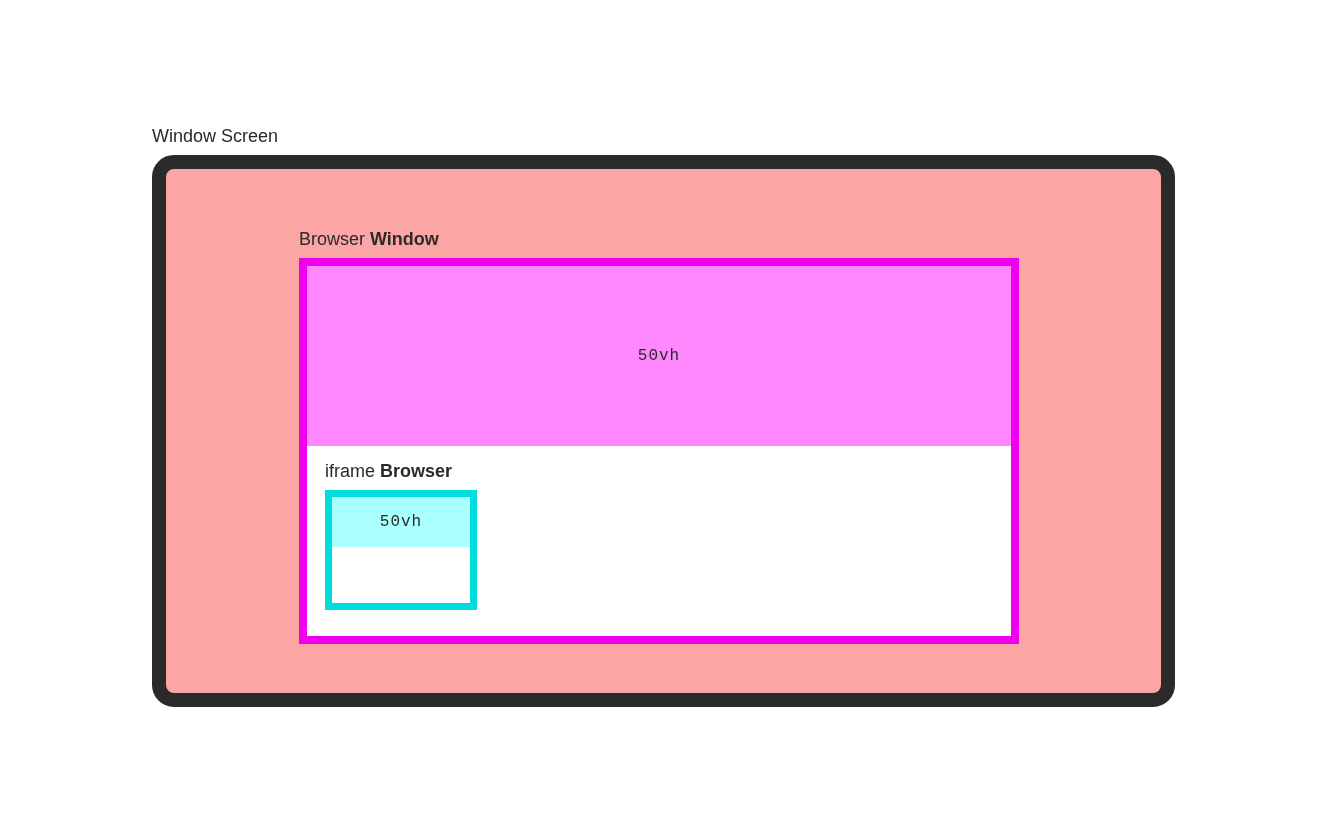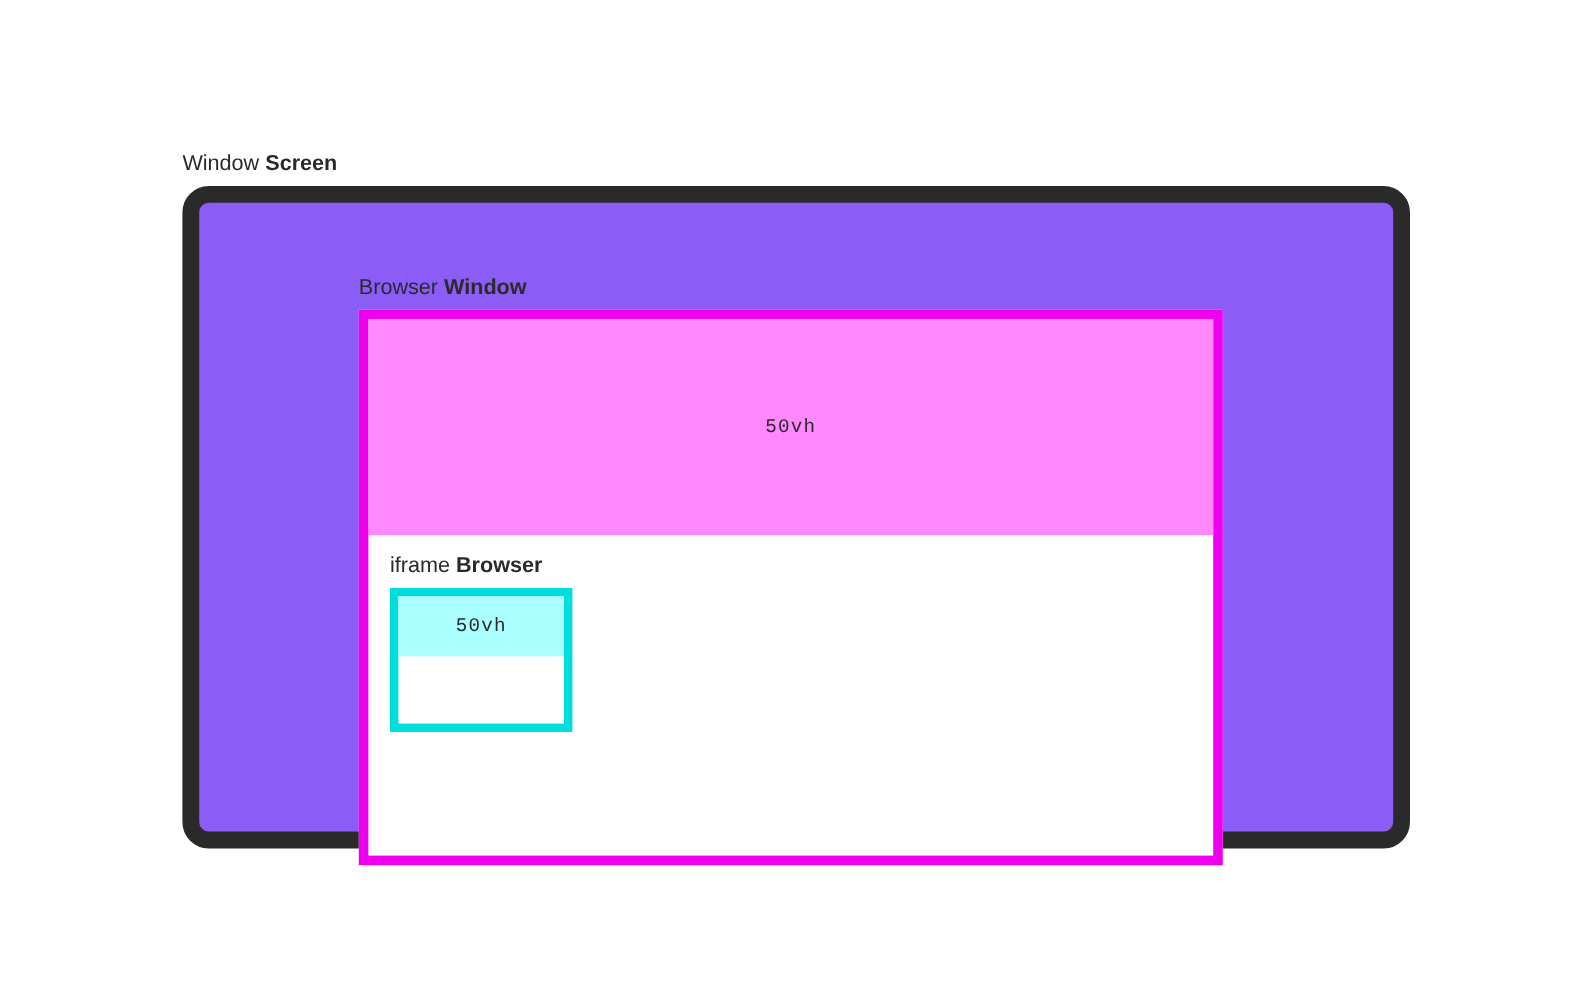--- a/index.html
+++ b/index.html
@@ -21,50 +21,50 @@
     }
     .screen-label {
       font-size: 18px;
       color: #2a2a2a;
       margin-bottom: 8px;
     }
     .screen-label .regular {
       font-weight: 400;
     }
     .screen-label .bold {
-      font-weight: 700;
+      font-weight: 400;
       text-align: right;
     }
     .device-screen {
       width: 1023px;
       height: 552px;
       border: 14px solid #2a2a2a;
       border-radius: 22px;
-      background: #8b5cf6;
+      background: #fca5a5;
       position: relative;
     }
     .window-section {
       position: absolute;
       left: 133px;
       top: 60px;
     }
     .window-label {
       font-size: 18px;
       color: #2a2a2a;
       margin-bottom: 8px;
     }
     .window-label .regular {
       font-weight: 400;
     }
     .window-label .bold {
       font-weight: 700;
     }
     .browser-window {
       width: 720px;
-      height: 463px;
+      height: 386px;
       border: 8px solid #ee00ee;
       background: #ffffff;
       position: relative;
     }
     .window-top-half {
       width: 100%;
       height: 180px;
       background: #ff88ff;
       display: flex;
       align-items: center;

